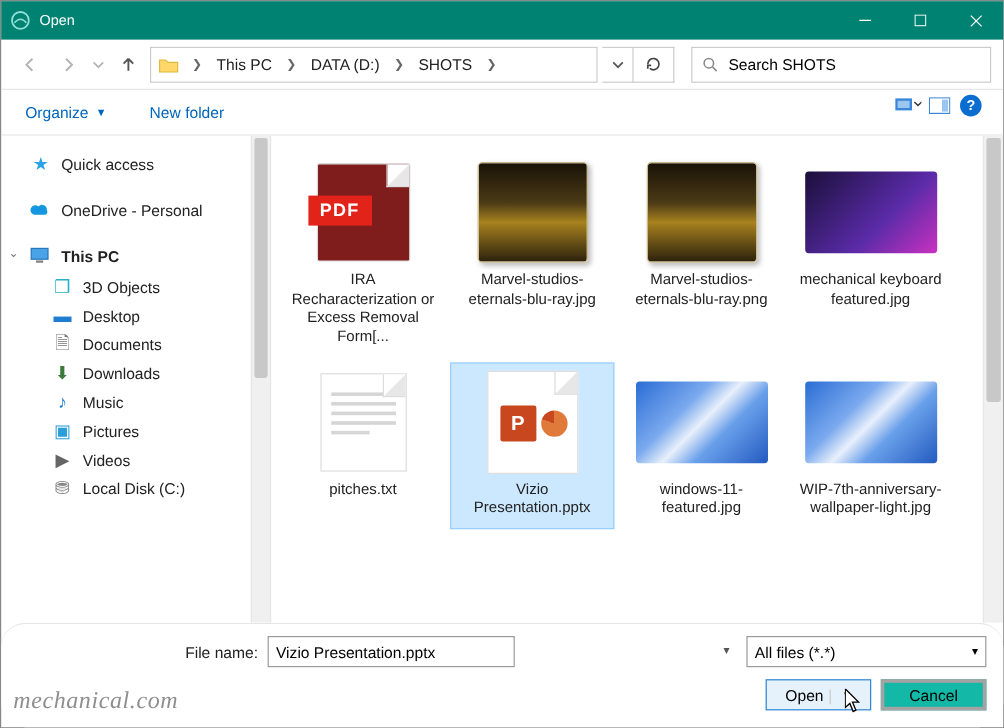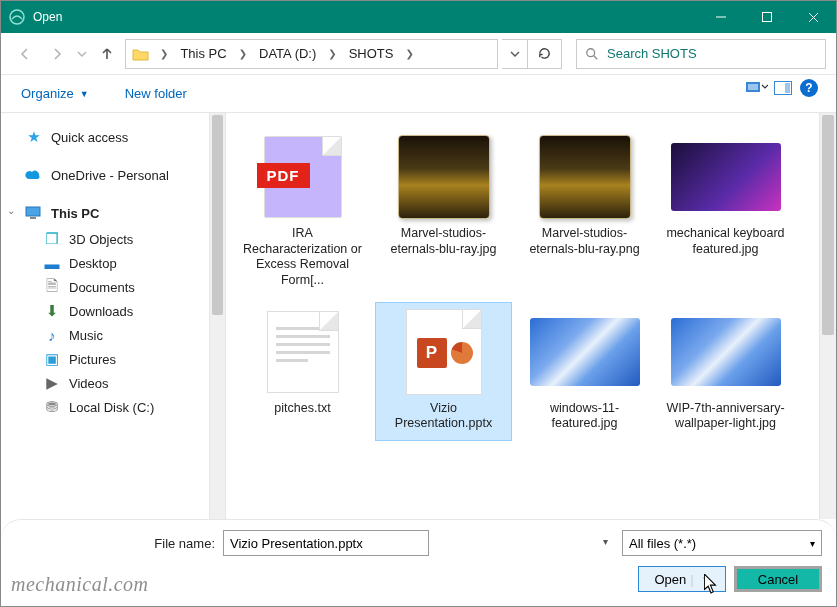--- a/index.html
+++ b/index.html
@@ -18,21 +18,21 @@
   .navrow { height: 42px; display: flex; align-items: center; padding: 6px 10px; gap: 4px; border-bottom: 1px solid #e6e6e6;}
   .navbtn { width:28px;height:28px; display:flex;align-items:center;justify-content:center; color:#999; border-radius:2px;}
   .navbtn.enabled { color:#333; }
   .addressbar { flex: 1; height: 30px; border: 1px solid #ccc; display:flex; align-items:center; padding: 0 4px 0 6px; font-size:13px; color:#222; gap:4px; }
   .addressbar .folder-ic { width:18px;height:18px; }
   .addressbar .seg { padding: 0 2px; }
   .addressbar .chev { color:#666; font-size:10px; padding:0 6px; }
   .addr-tail { display:flex;height:30px; }
   .addr-drop { width:26px; border-left:1px solid #efefef; display:flex;align-items:center;justify-content:center;color:#555;border:1px solid #ccc;border-left:none;}
   .addr-refresh { width:34px; border:1px solid #ccc; border-left:none; display:flex;align-items:center;justify-content:center;color:#333;}
-  .searchbox { width:250px; height:30px; border:1px solid #ccc; margin-left:10px; display:flex; align-items:center; padding:0 8px; color:#0f766e; font-size:13px; gap:8px;}
+  .searchbox { width:250px; height:30px; border:1px solid #ccc; margin-left:10px; display:flex; align-items:center; padding:0 8px; color:#000000; font-size:13px; gap:8px;}
 
   
   .toolbar { height: 38px; display:flex; padding: 0 14px; font-size:13px; border-bottom: 1px solid #e6e6e6;}
   .toolbar .tb-link { color:#0066bb; padding:4px 6px; display:flex; align-items:center; gap:4px;}
   .toolbar .tb-link .dd { font-size:9px; color:#0066bb; margin-left:2px;}
   .toolbar .tb-gap { width: 24px; }
   .toolbar .tspacer { flex:1; }
   .toolbar .tb-icon { width:26px;height:26px;display:flex;align-items:center;justify-content:center;color:#333;}
   .helpcircle { width:18px;height:18px;border-radius:50%;background:#0a6dcf;color:#fff;display:flex;align-items:center;justify-content:center;font-size:12px;font-weight:bold;}
 
@@ -51,21 +51,21 @@
 
   
   .filearea { flex:1; overflow:auto; padding:12px 6px; position:relative;}
   .files { display:flex; flex-wrap:wrap; align-content:flex-start; }
   .file { width:137px; margin:2px; display:flex; flex-direction:column; align-items:center; text-align:center; font-size:12.5px; color:#222; padding:6px 4px 8px 4px; border:1px solid transparent;}
   .file.selected { background:#cce8ff; border:1px solid #99cfff; }
   .thumb { width:110px; height:86px; display:flex; align-items:center; justify-content:center; margin-bottom:6px; position:relative;}
   .fname { line-height:1.25; max-height: 64px; overflow:hidden; word-break:break-word;}
 
   
-  .th-pdf { width:78px;height:82px;background:#c4b5fd;border:1px solid #ddd;position:relative;border-radius:2px;}
+  .th-pdf { width:78px;height:82px;background:#7f1d1d;border:1px solid #ddd;position:relative;border-radius:2px;}
   .th-pdf::before{content:"";position:absolute;top:0;right:0;width:18px;height:18px;background:linear-gradient(135deg,#fff 48%,#e7e7e7 52%);border-left:1px solid #ddd;border-bottom:1px solid #ddd;}
   .th-pdf .badge{position:absolute;left:-8px;top:26px;background:#e2231a;color:#fff;font-weight:bold;font-size:15px;padding:4px 10px;letter-spacing:1px;}
   .th-movie { width:92px;height:84px;background:linear-gradient(180deg,#1a1208 0%,#4a3a15 40%,#a8821f 60%,#2c210c 100%);border:1px solid #c9b88a;border-radius:4px;box-shadow:2px 2px 4px rgba(0,0,0,.25);}
   .th-keyb { width:116px;height:68px;background:linear-gradient(135deg,#1a0f3a,#5a2ba8 60%,#c932c0);border-radius:3px;}
   .th-txt { width:72px;height:82px;background:#fff;border:1px solid #ddd;position:relative;padding:10px 8px;}
   .th-txt .ln{height:3px;background:#d6d6d6;margin:5px 0;}
   .th-txt::before{content:"";position:absolute;top:0;right:0;width:18px;height:18px;background:linear-gradient(135deg,#fff 48%,#e7e7e7 52%);border-left:1px solid #ddd;border-bottom:1px solid #ddd;}
   .th-ppt { width:76px;height:86px;background:#fff;border:1px solid #ddd;position:relative;}
   .th-ppt::before{content:"";position:absolute;top:0;right:0;width:18px;height:18px;background:linear-gradient(135deg,#fff 48%,#e7e7e7 52%);border-left:1px solid #ddd;border-bottom:1px solid #ddd;}
   .th-ppt .pbox{position:absolute;left:10px;top:28px;width:30px;height:30px;background:#c8471e;color:#fff;display:flex;align-items:center;justify-content:center;font-weight:bold;font-size:17px;border-radius:2px;}

